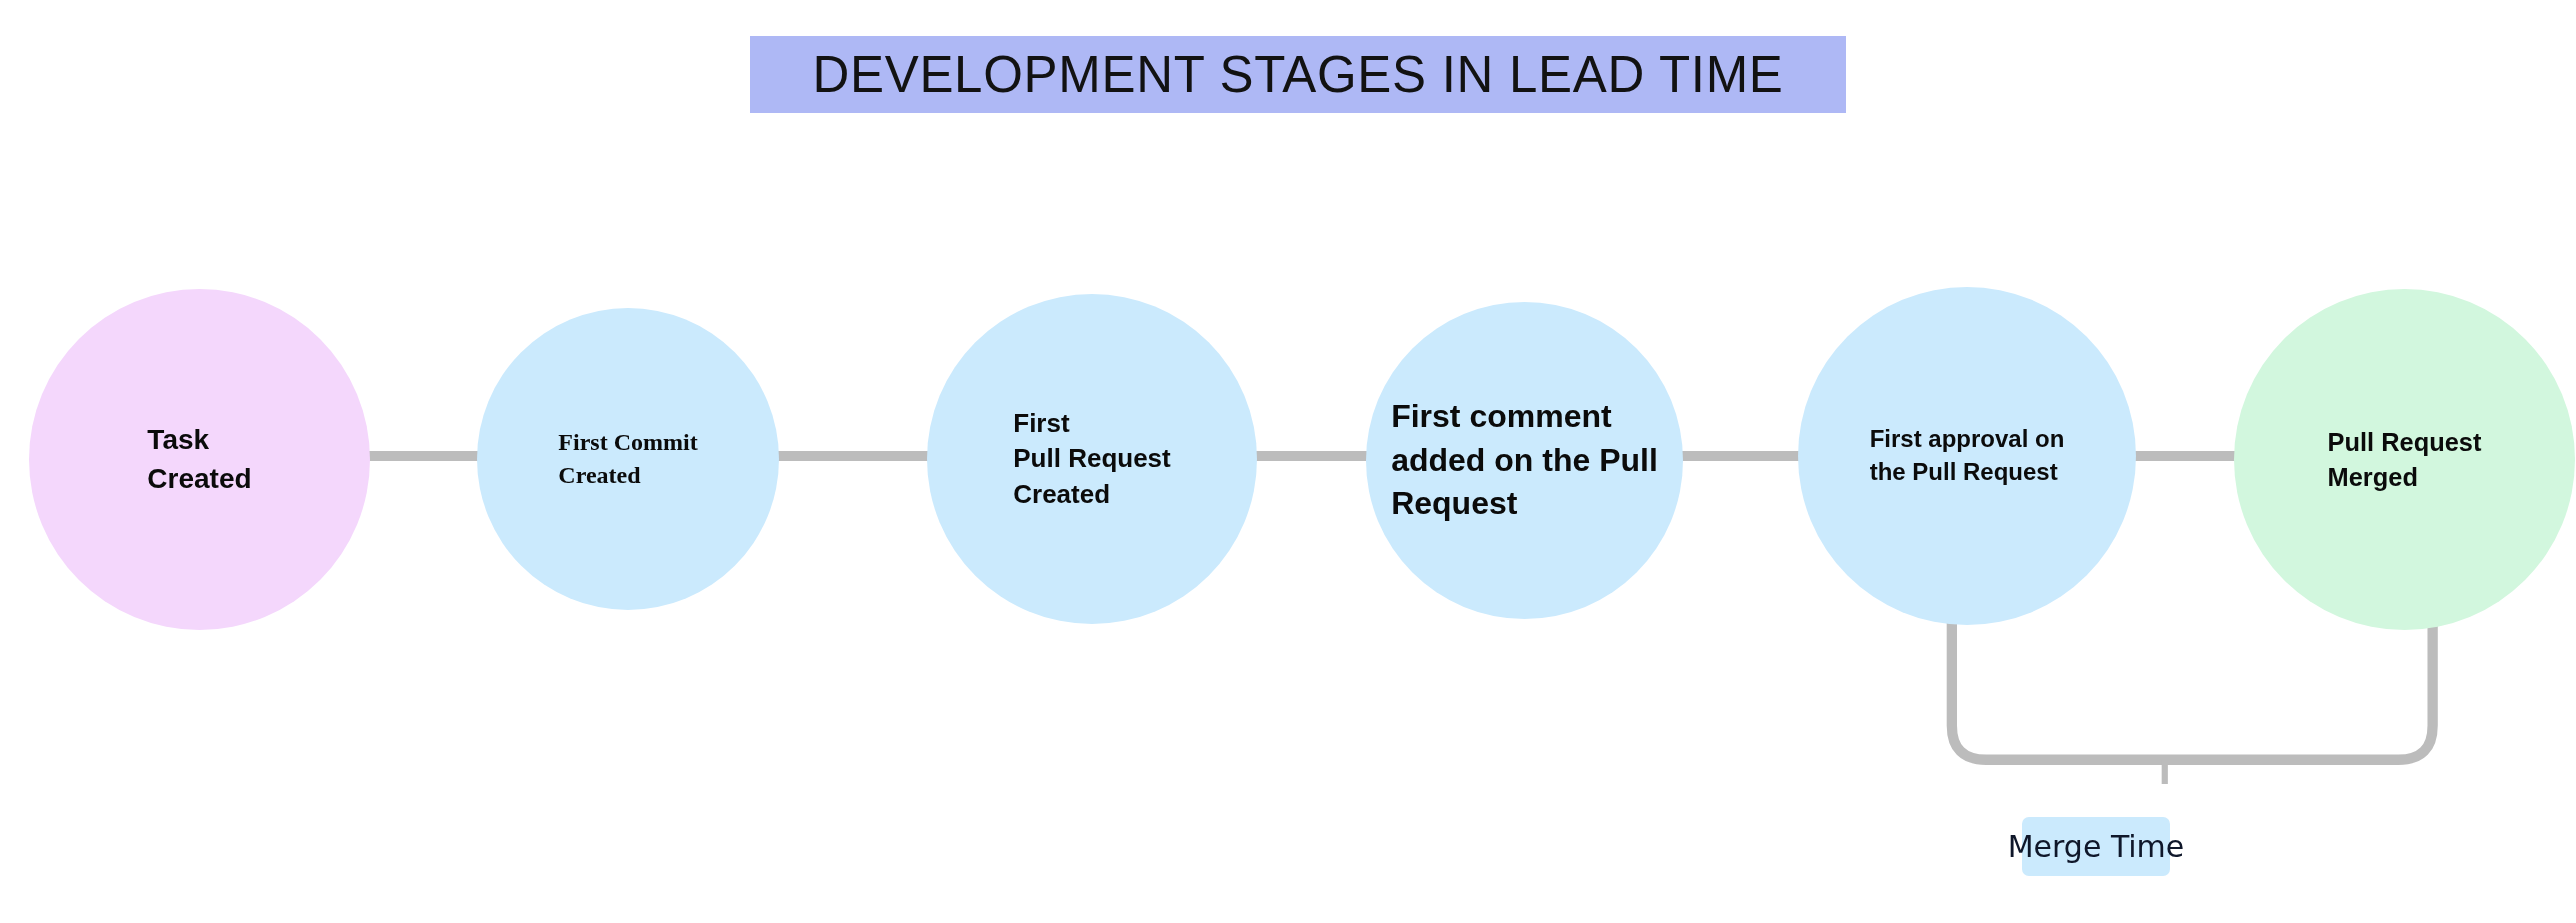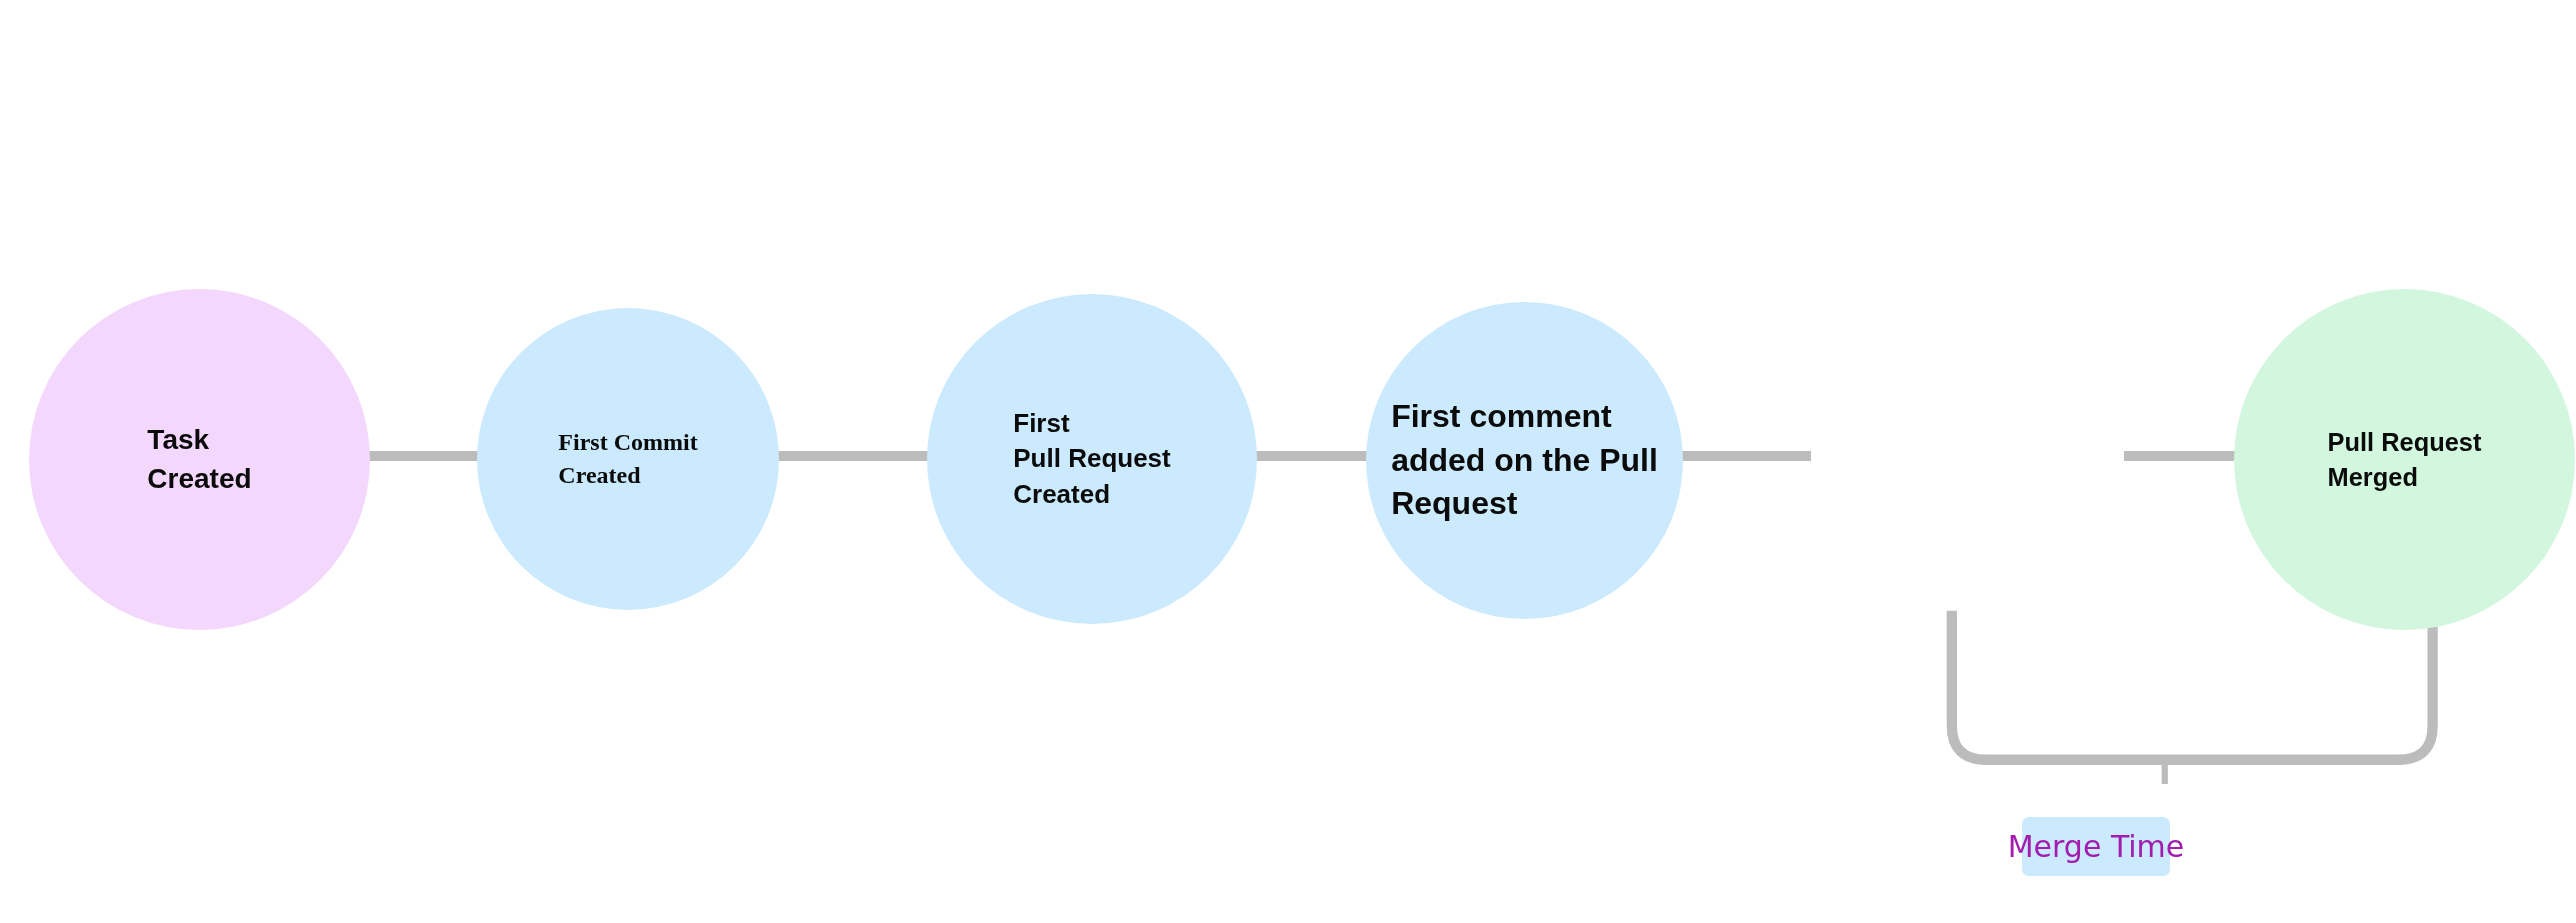--- a/index.html
+++ b/index.html
@@ -108,31 +108,34 @@
     border-radius: 6.9px;
     display: flex;
     align-items: center;
     justify-content: center;
     z-index: 3;
   }
   .merge-label {
     font-family: "DejaVu Sans", sans-serif;
     font-size: 30px;
     font-weight: 400;
-    color: #a21caf;
+    color: #0f172a;
     white-space: nowrap;
     line-height: 1;
     text-align: right;
   }
 </style>
 </head>
 <body>
 
 <div id="canvas">
 
+  <div class="title-banner">
+    <div class="title-text">DEVELOPMENT STAGES IN LEAD TIME</div>
+  </div>
 
   <div class="rail" style="left:357px;  width:135px;"></div>
   <div class="rail" style="left:767px; width:173px;"></div>
   <div class="rail" style="left:1245px; width:133px;"></div>
   <div class="rail" style="left:1671px; width:140px;"></div>
   <div class="rail" style="left:2124px; width:122px;"></div>
 
   <div class="stage stage-1">
     <div class="stage-label">Task
 Created</div>
@@ -144,20 +147,24 @@
   <div class="stage stage-3">
     <div class="stage-label">First
 Pull Request
 Created</div>
   </div>
   <div class="stage stage-4">
     <div class="stage-label">First comment
 added on the Pull
 Request</div>
   </div>
+  <div class="stage stage-5">
+    <div class="stage-label">First approval on
+the Pull Request</div>
+  </div>
   <div class="stage stage-6">
     <div class="stage-label">Pull Request
 Merged</div>
   </div>
 
   <svg class="bracket" viewBox="0 0 760 260" width="522" height="179" xmlns="http://www.w3.org/2000/svg">
     <path d="M 42 8 L 42 175 Q 42 225 92 225 L 692 225 Q 742 225 742 175 L 742 8" fill="none" stroke="#bcbcbc" stroke-width="15" stroke-linecap="butt"></path>
     <path d="M 352 225 L 352 318" fill="none" stroke="#bcbcbc" stroke-width="9" stroke-linecap="butt"></path>
   </svg>
 

